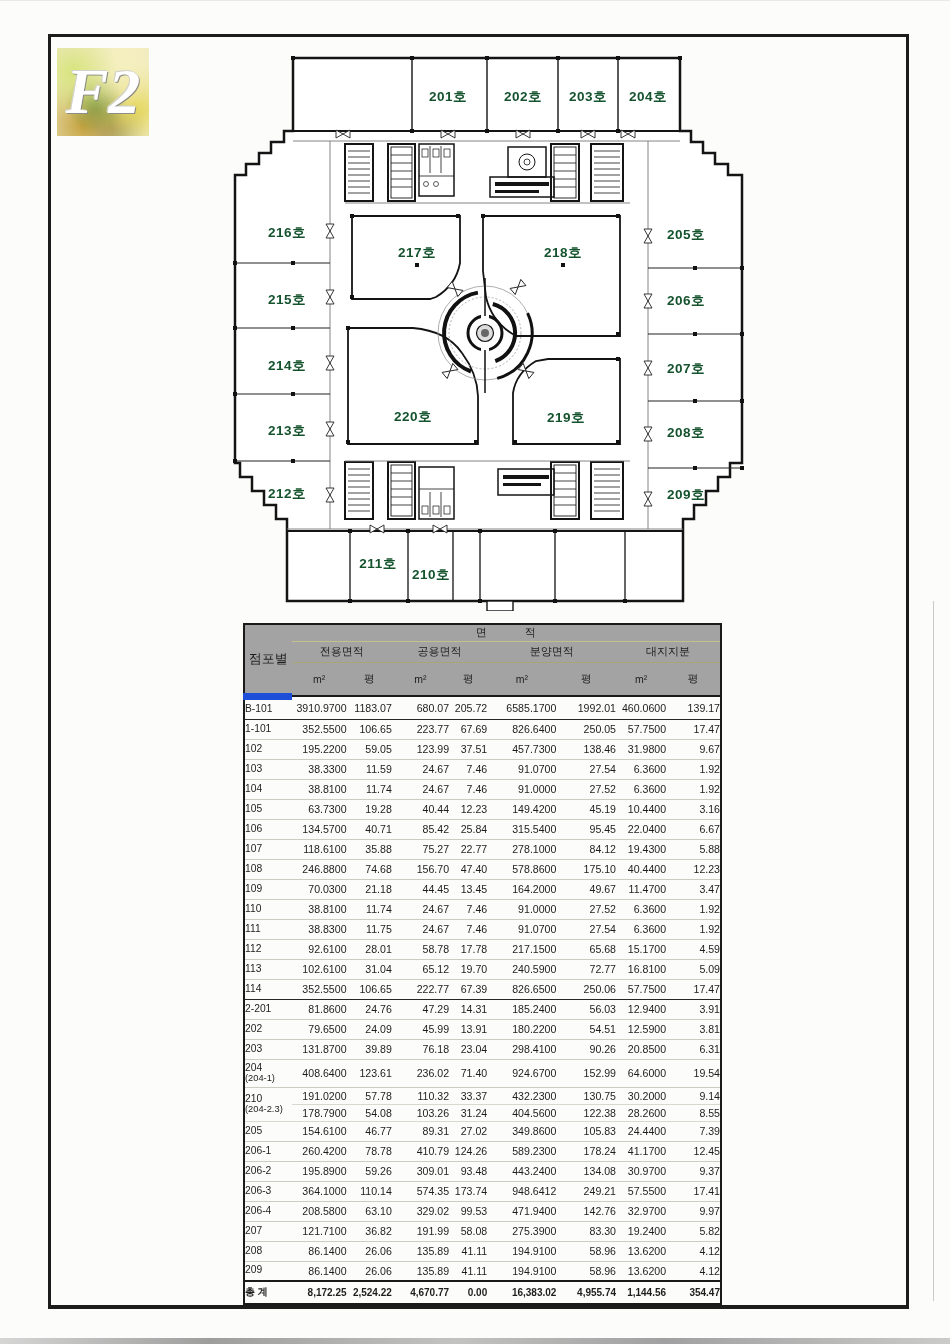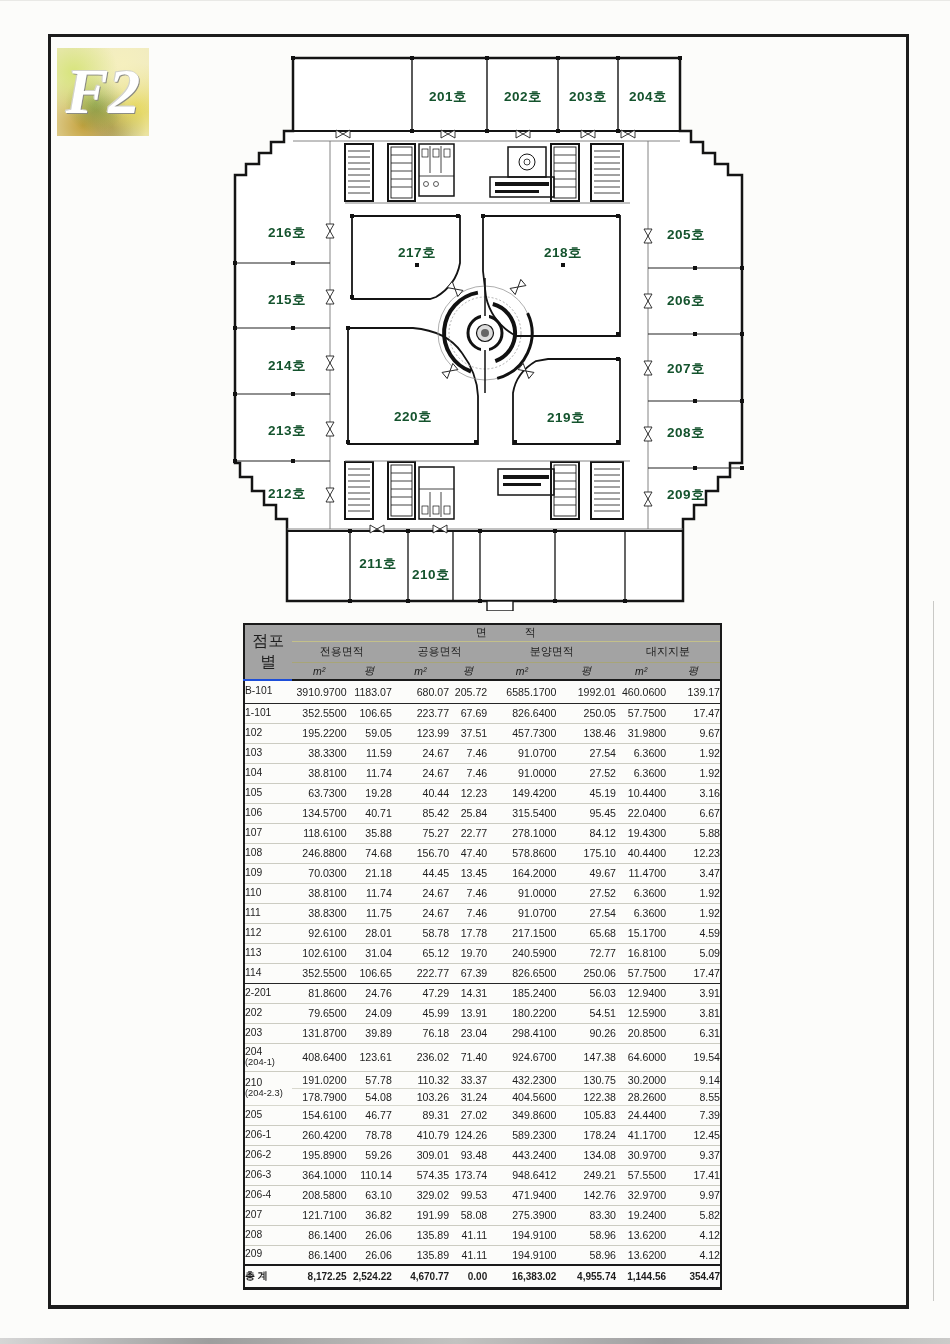--- a/index.html
+++ b/index.html
@@ -23,27 +23,27 @@
   
   .plan-svg{position:absolute;left:225px;top:50px;}
   .plan-labels{position:absolute;inset:0;pointer-events:none;}
   .room-label{position:absolute;transform:translate(-50%,-50%);font-weight:bold;
       font-size:13.5px;letter-spacing:.5px;color:#14532d;white-space:nowrap;}
   
   .areatable{position:absolute;left:243px;top:622px;width:479px;}
   table.area{width:100%;border-collapse:collapse;table-layout:fixed;
       border:2px solid #1a1a1a;border-bottom-width:3px;font-size:10.6px;color:#1d1d1d;}
   table.area thead th{background:#a3a3a3;font-weight:normal;padding:0;}
-  tr.hr1{height:17px;} tr.hr2{height:21px;} tr.hr3{height:18px;font-style:italic;}
+  tr.hr1{height:17px;} tr.hr2{height:21px;} tr.hr3{height:34px;}
   .span-title span{display:inline-block;}
   .span-title span + span{margin-left:38px;}
   tr.hr1 th.span-title{border-bottom:1px solid #c3c08a;font-size:11px;}
   tr.hr2 th.grp{border-bottom:1px solid #a8a577;font-size:11px;}
   tr.hr3 th{font-size:10.5px;border-bottom:2px solid #1a1a1a;}
-  th.lbl0{border-bottom:2px solid #1d4ed8;font-size:16px;}
+  th.lbl0{border-bottom:7px solid #1d4ed8;font-size:13px;}
   table.area td{padding:0;}
   td.num{text-align:right;padding-right:3px;}
   td.lbl{text-align:left;font-size:10.3px;line-height:1.05;}
   td.lbl .sub{font-size:9.3px;}
   tbody tr{height:20px;}
   tbody td{border-bottom:1px solid #ccccc2;}
   tr.r-b101{height:23px;} tr.r-tall{height:28px;} tr.r-half{height:17px;}
   tr.sec-end td{border-bottom:1.6px solid #262626;}
   tr.r-half td{border-bottom:1px solid #d8d8ce;}
   tr.r-total{height:23px;}
@@ -501,21 +501,21 @@
           <tr class="r-tall">
             <td class="lbl">
               <div>204</div>
               <div class="sub">(204-1)</div>
             </td>
             <td class="num">408.6400</td>
             <td class="num">123.61</td>
             <td class="num">236.02</td>
             <td class="num">71.40</td>
             <td class="num">924.6700</td>
-            <td class="num">147.38</td>
+            <td class="num">152.99</td>
             <td class="num">64.6000</td>
             <td class="num">19.54</td>
           </tr>
           <tr class="r-half">
             <td class="lbl" rowspan="2">
               <div>210</div>
               <div class="sub">(204-2.3)</div>
             </td>
             <td class="num">191.0200</td>
             <td class="num">57.78</td>

